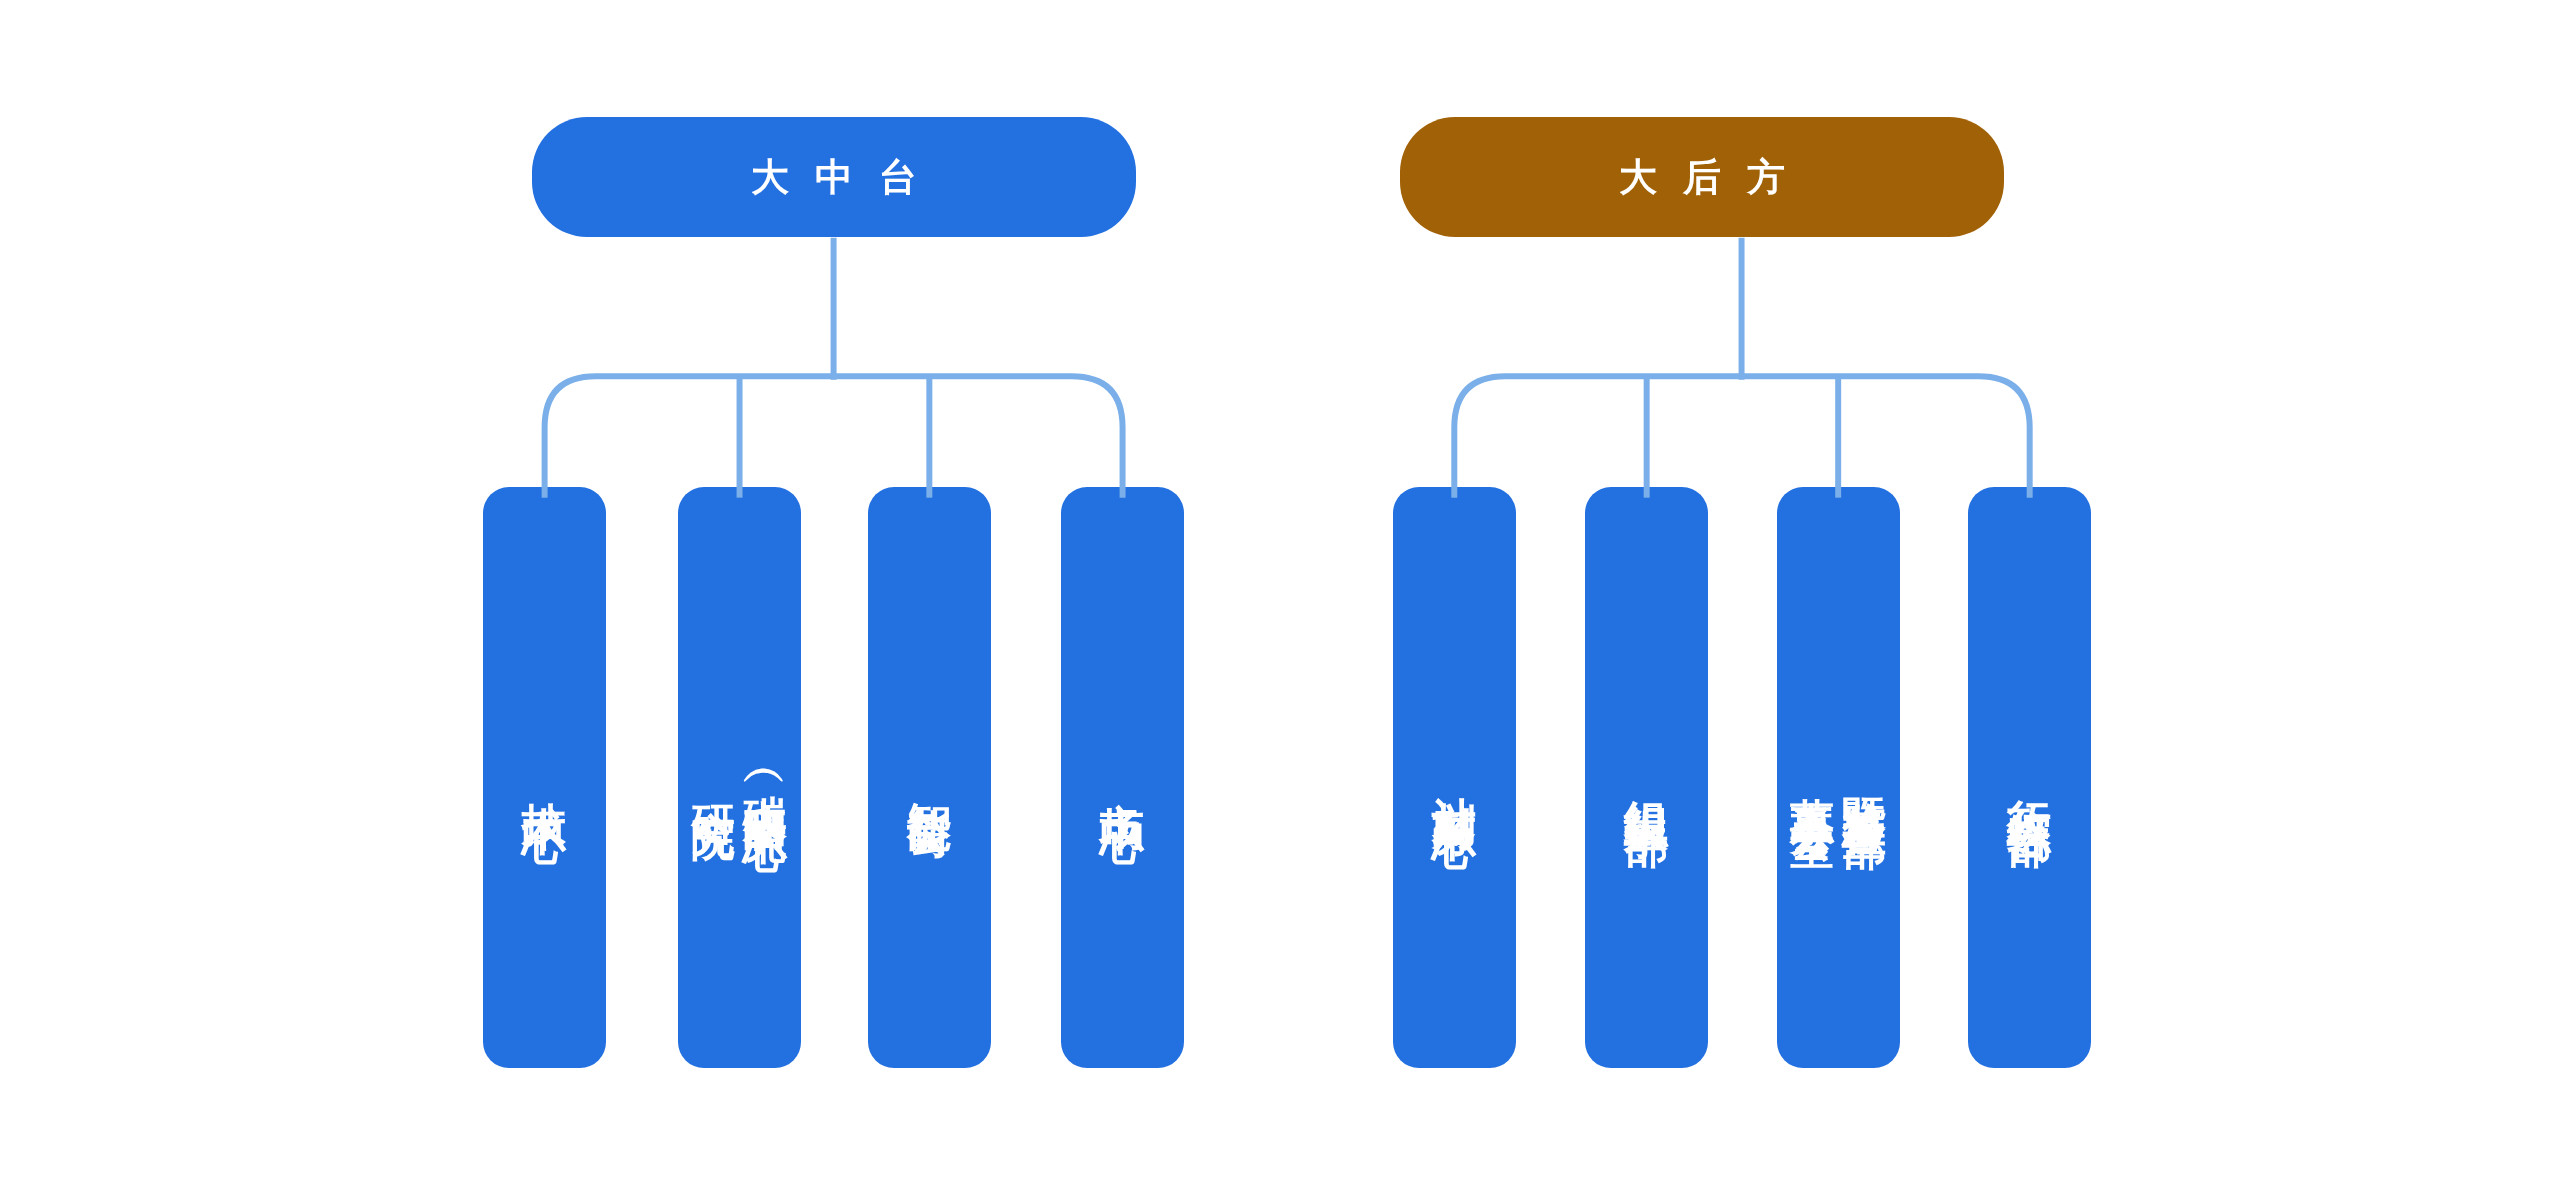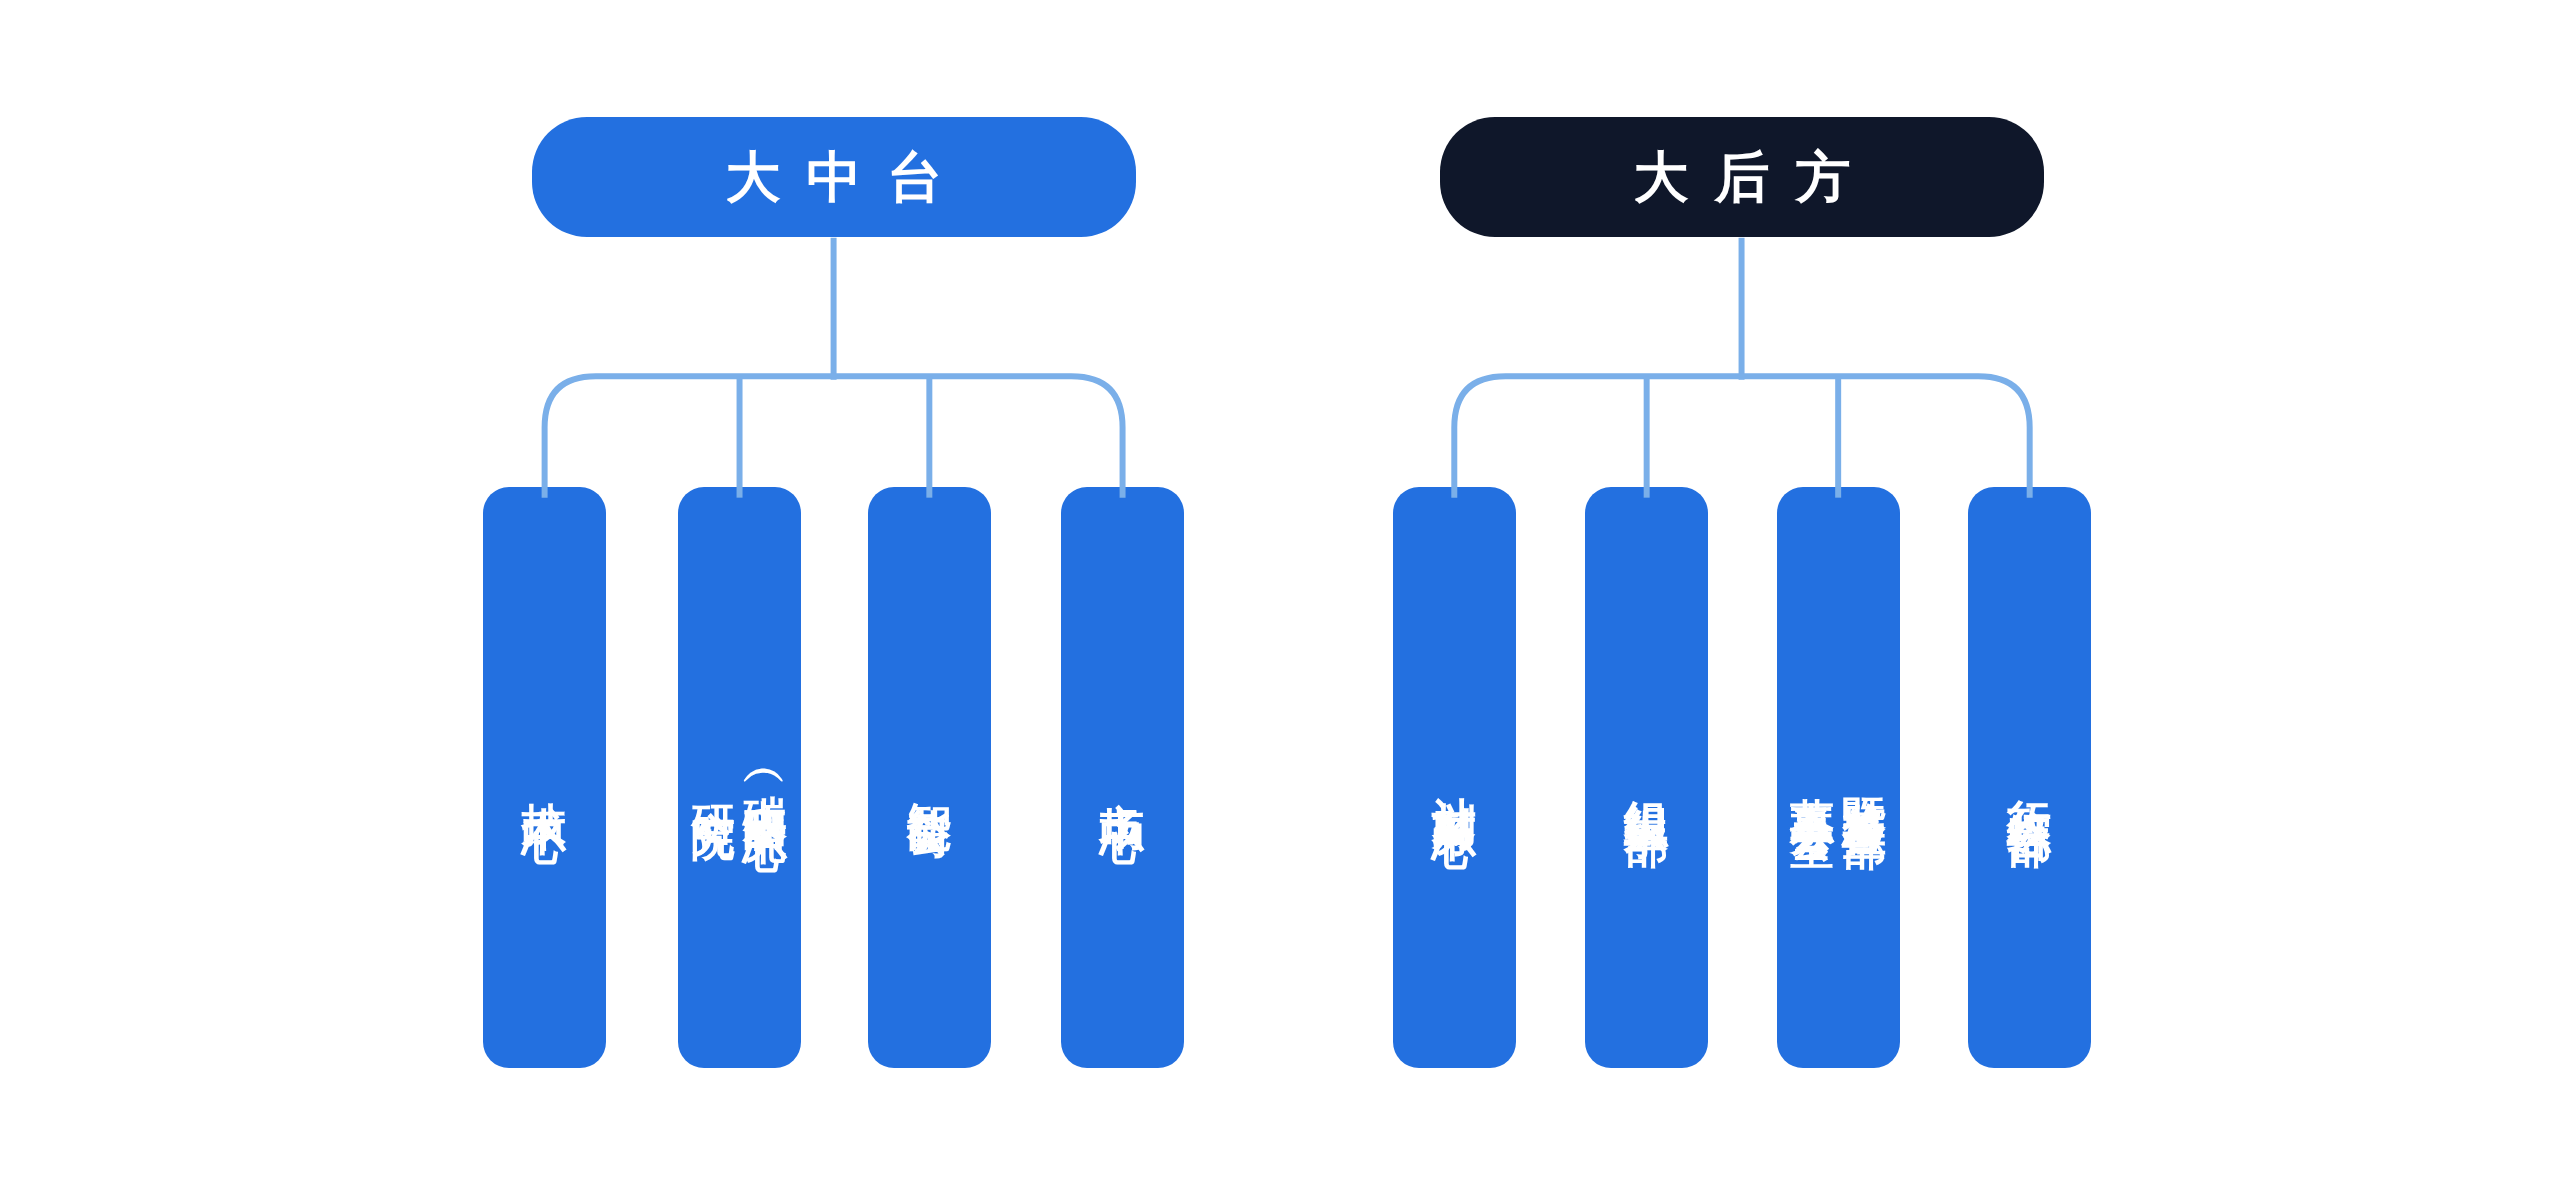--- a/index.html
+++ b/index.html
@@ -37,21 +37,21 @@
     height: 120px;
     border-radius: 55px;
     background: #2370E0;
     display: flex;
     align-items: center;
     justify-content: center;
     z-index: 1;
   }
   .pill-label {
     color: #ffffff;
-    font-size: 55px;
+    font-size: 38px;
     font-weight: 700;
     letter-spacing: 26px;
     padding-left: 26px;
     line-height: 1;
     white-space: nowrap;
   }
   .vbox {
     position: absolute;
     top: 487px;
     width: 123px;
@@ -87,21 +87,21 @@
     <path class="conn" d="M1087 440 L1087 582" stroke="#7AAFE9"></path>
     <path class="conn" d="M2037 278 L2037 444" stroke="#7AAFE9"></path>
     <path class="conn" d="M1701 582 L1701 500 Q1701 440 1761 440 L2314 440 Q2374 440 2374 500 L2374 582" stroke="#7AAFE9"></path>
     <path class="conn" d="M1926 440 L1926 582" stroke="#7AAFE9"></path>
     <path class="conn" d="M2150 440 L2150 582" stroke="#7AAFE9"></path>
   </svg>
 
   <div class="pill" style="left: 532px; background-color: rgb(35, 112, 224);">
     <span class="pill-label">大中台</span>
   </div>
-  <div class="pill" style="left: 1440px; background-color: #0f172a;">
+  <div class="pill" style="left: 1400px; background-color: #a16207;">
     <span class="pill-label">大后方</span>
   </div>
 
   <div class="vbox" style="left: 483px; background-color: rgb(35, 112, 224);">
     <span class="vlabel">技术中心</span>
   </div>
   <div class="vbox" style="left: 678px; background-color: rgb(35, 112, 224);">
     <span class="vlabel">研究院
 （碳中和研究中心）</span>
   </div>

